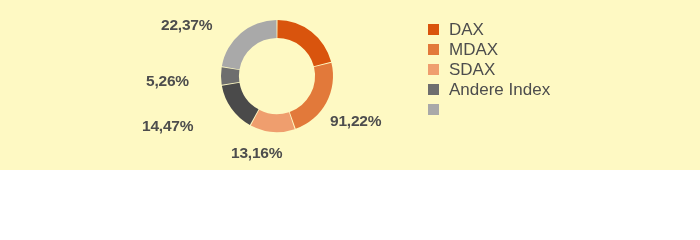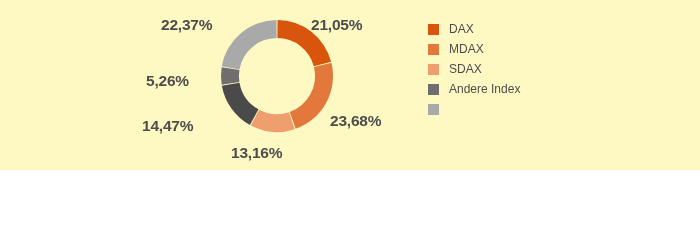--- a/index.html
+++ b/index.html
@@ -67,21 +67,21 @@
     margin-bottom: 0px;
   }
   .legend-swatch {
     width: 11px;
     height: 11px;
     flex: 0 0 11px;
     margin-right: 10px;
   }
   .legend-label {
     font-family: "Liberation Sans", sans-serif;
-    font-size: 12px;
+    font-size: 17px;
     color: #4d4d4d;
     line-height: 1;
     white-space: nowrap;
   }
 </style>
 </head>
 <body>
 
 <div id="figure">
 
@@ -91,24 +91,23 @@
           <path d="M277.54,20.00 A56,56 0 0 1 331.15,61.73 L313.82,66.30 A38.080000000000005,38.080000000000005 0 0 0 277.37,37.92 Z" fill="#d9540d"></path>
           <path d="M331.42,62.77 A56,56 0 0 1 295.70,128.79 L289.72,111.89 A38.080000000000005,38.080000000000005 0 0 0 314.00,67.01 Z" fill="#e2793a"></path>
           <path d="M294.68,129.14 A56,56 0 0 1 250.82,125.50 L259.20,109.66 A38.080000000000005,38.080000000000005 0 0 0 289.02,112.13 Z" fill="#ef9e6e"></path>
           <path d="M249.87,124.99 A56,56 0 0 1 221.86,85.75 L239.50,82.63 A38.080000000000005,38.080000000000005 0 0 0 258.55,109.31 Z" fill="#4a4a4a"></path>
           <path d="M221.68,84.69 A56,56 0 0 1 221.68,67.33 L239.38,70.10 A38.080000000000005,38.080000000000005 0 0 0 239.38,81.91 Z" fill="#6e6e6e"></path>
           <path d="M221.85,66.27 A56,56 0 0 1 276.46,20.00 L276.63,37.92 A38.080000000000005,38.080000000000005 0 0 0 239.50,69.38 Z" fill="#a9a9a9"></path>
         </g>
     </svg>
 
     <div class="value-label vl-kein">22,37%</div>
-    <div class="value-label vl-dax">21,05%</div>
     <div class="value-label vl-andere">5,26%</div>
     <div class="value-label vl-tecdax">14,47%</div>
-    <div class="value-label vl-mdax">23,68%</div>
+    <div class="value-label vl-mdax">91,22%</div>
     <div class="value-label vl-sdax">13,16%</div>
   </div>
 
   <div id="legend">
     <div class="legend-item">
       <span class="legend-swatch" style="background: rgb(217, 84, 13);"></span>
       <span class="legend-label">DAX</span>
     </div>
     <div class="legend-item">
       <span class="legend-swatch" style="background: rgb(226, 121, 58);"></span>

